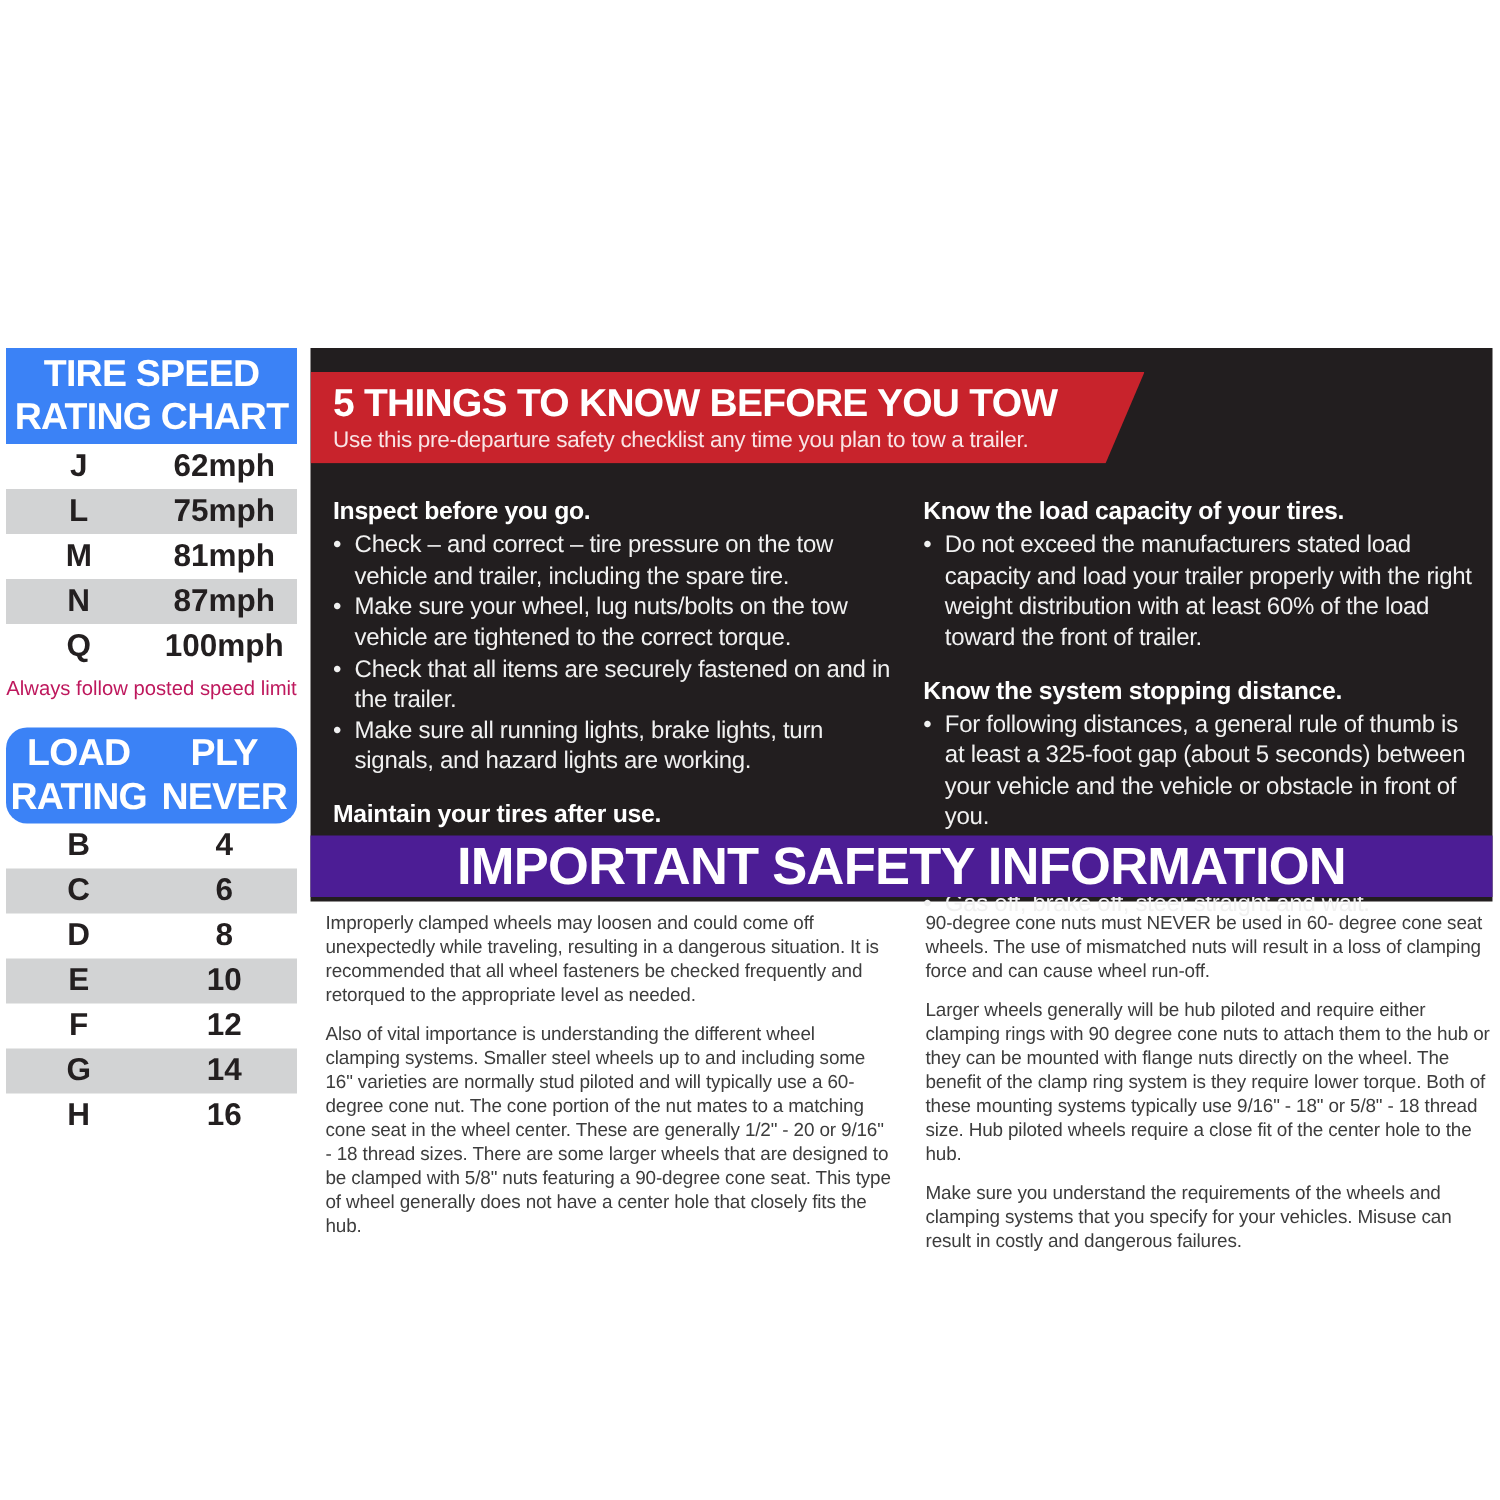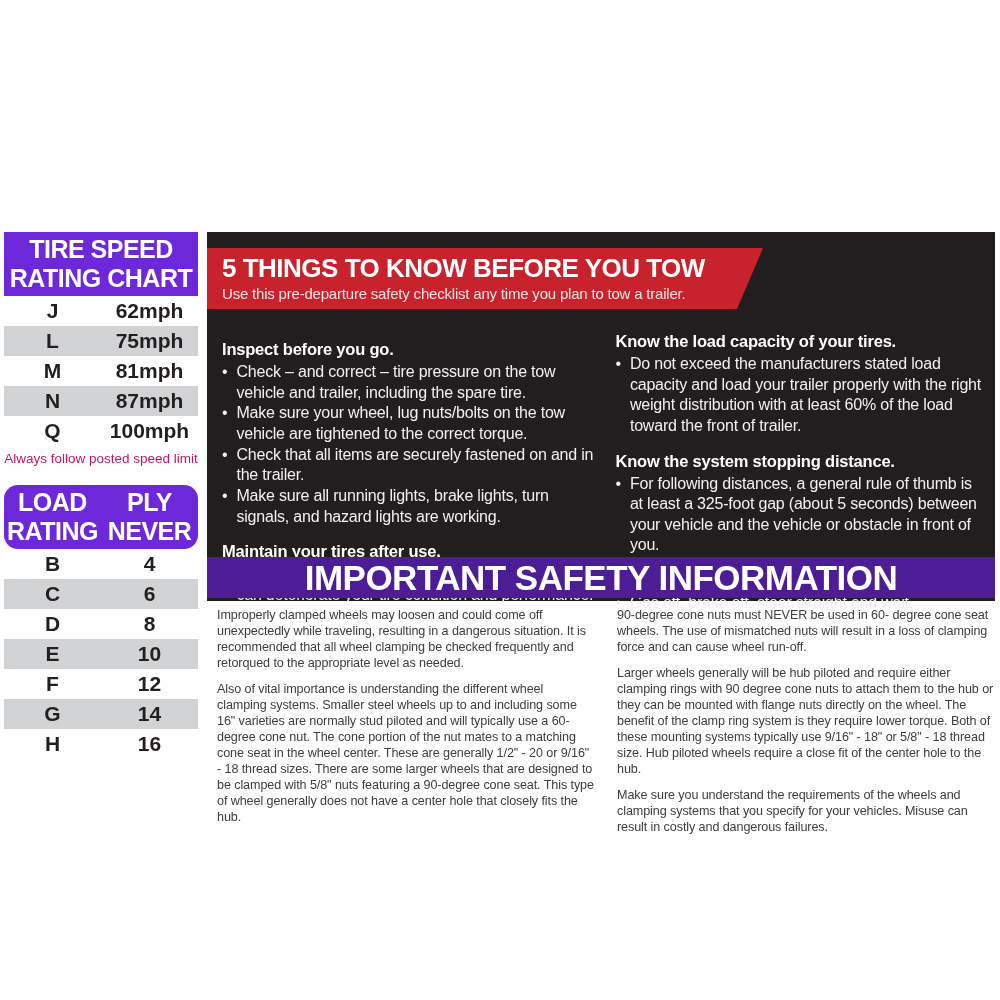--- a/index.html
+++ b/index.html
@@ -7,21 +7,21 @@
   body { font-family: "Liberation Sans", sans-serif; position: relative; }
 
   .page { position: absolute; inset: 0; }
 
   
   .side-table { position: absolute; left: 4px; width: 194px; }
   .speed-chart { top: 232px; }
   .load-ply    { top: 485px; }
 
   .red-head {
-    background: #6d28d9; color: #fff; font-weight: bold;
+    background: #3b82f6; color: #fff; font-weight: bold;
     text-align: center; font-size: 25px; line-height: 1.14;
     letter-spacing: -0.5px; padding: 3px 0 4px;
   }
   .red-head.two-col { display: flex; border-radius: 14px; }
   .red-head.two-col .hcell { width: 50%; }
 
   .t-row { display: flex; align-items: center; height: 30px;
            font-weight: bold; font-size: 21px; color: #231f20; }
   .t-row.alt { background: #d2d3d4; }
   .t-row .cell { width: 50%; text-align: center; }
@@ -36,21 +36,21 @@
     position: absolute; left: 0; top: 16px; width: 556px; height: 61px;
     background: #c8232c; padding: 5px 0 0 15px;
     clip-path: polygon(0 0, 100% 0, calc(100% - 26px) 100%, 0 100%);
   }
   .tow-title { color: #fff; font-weight: bold; font-size: 26px;
                letter-spacing: -0.5px; white-space: nowrap; }
   .tow-subtitle { color: rgba(255,255,255,0.88); font-size: 15px;
                   letter-spacing: -0.2px; margin-top: 1px; white-space: nowrap; }
 
   .tow-columns { position: absolute; left: 15px; top: 100px; right: 8px;
-                 display: flex; gap: 22px; color: #f1f1f1; align-items: center; }
+                 display: flex; gap: 22px; color: #f1f1f1; }
   .tow-col { flex: 1; }
   .tow-col .sect { margin-bottom: 15px; }
   .tow-col h3 { color: #ffffff; font-weight: bold; font-size: 16.5px;
                 letter-spacing: -0.2px; margin-bottom: 3px; }
   .tow-col ul { list-style: none; }
   .tow-col li { display: flex; gap: 9px; font-size: 16px; line-height: 1.29;
                 letter-spacing: -0.2px; }
   .tow-col .bull { flex: 0 0 auto; }
 
   
@@ -204,21 +204,21 @@
               </li>
           </ul>
         </div>
       </div>
     </div>
   </section>
 
   <div class="isi-banner">IMPORTANT SAFETY INFORMATION</div>
   <section class="isi-columns">
     <div class="isi-col">
-      <p>Improperly clamped wheels may loosen and could come off unexpectedly while traveling, resulting in a dangerous situation. It is recommended that all wheel clamping be checked frequently and retorqued to the appropriate level as needed.</p>
+      <p>Improperly clamped wheels may loosen and could come off unexpectedly while traveling, resulting in a dangerous situation. It is recommended that all wheel fasteners be checked frequently and retorqued to the appropriate level as needed.</p>
       <p>Also of vital importance is understanding the different wheel clamping systems. Smaller steel wheels up to and including some 16" varieties are normally stud piloted and will typically use a 60-degree cone nut. The cone portion of the nut mates to a matching cone seat in the wheel center. These are generally 1/2" - 20 or 9/16" - 18 thread sizes. There are some larger wheels that are designed to be clamped with 5/8" nuts featuring a 90-degree cone seat. This type of wheel generally does not have a center hole that closely fits the hub.</p>
     </div>
     <div class="isi-col">
       <p>90-degree cone nuts must NEVER be used in 60- degree cone seat wheels. The use of mismatched nuts will result in a loss of clamping force and can cause wheel run-off.</p>
       <p>Larger wheels generally will be hub piloted and require either clamping rings with 90 degree cone nuts to attach them to the hub or they can be mounted with flange nuts directly on the wheel. The benefit of the clamp ring system is they require lower torque. Both of these mounting systems typically use 9/16" - 18" or 5/8" - 18 thread size. Hub piloted wheels require a close fit of the center hole to the hub.</p>
       <p>Make sure you understand the requirements of the wheels and clamping systems that you specify for your vehicles. Misuse can result in costly and dangerous failures.</p>
     </div>
   </section>
 
 </div>

